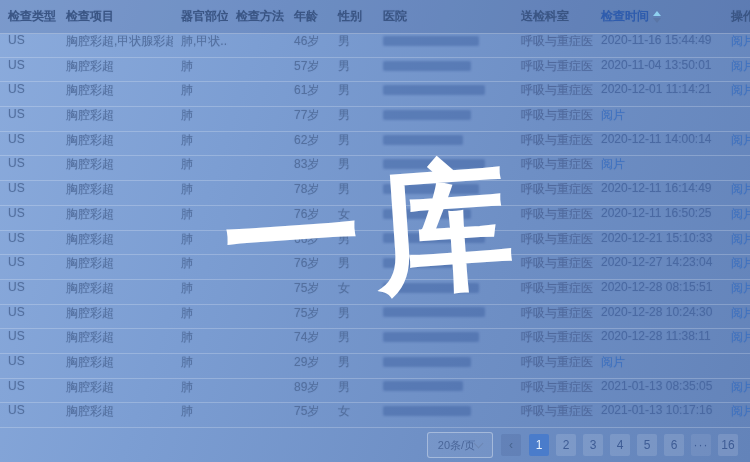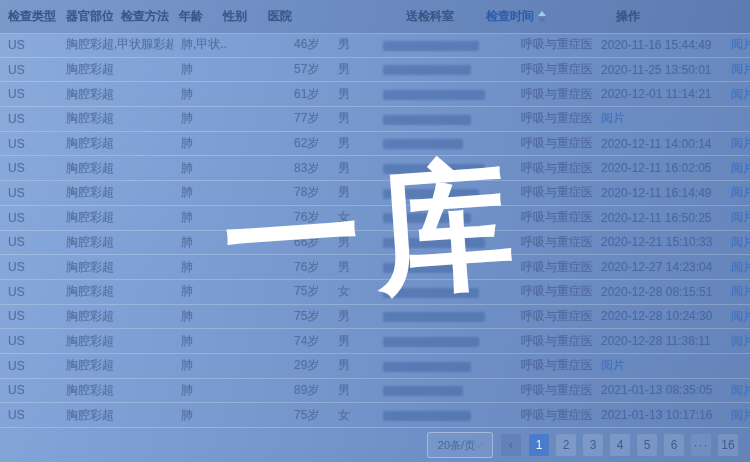--- a/index.html
+++ b/index.html
@@ -23,21 +23,21 @@
   .c5{width:45px}.c6{width:138px}.c7{width:80px}.c8{width:130px}
   .c9{flex:1 1 auto;min-width:0}
   .hcell{font-size:12px;font-weight:bold;color:#3a5584;display:flex;align-items:center;}
   .hcell.sorted{color:var(--sort-col,#2e5cae);}
   .sort{display:inline-flex;flex-direction:column;margin-left:4px;gap:2px;}
   .caret{width:0;height:0;border-left:4px solid transparent;border-right:4px solid transparent;}
   .caret.up{border-bottom:5px solid var(--sort-active,#8fd0ef);}
   .caret.down{border-top:5px solid #5a76a6;}
   .tbody{position:absolute;top:33px;bottom:34px;left:0;right:0;display:flex;flex-direction:column;}
   .row{
-    flex:1;display:flex;align-items:center;font-size:12px;color:#54709f;
+    flex:1;display:flex;font-size:12px;color:#54709f;
     border-bottom:1px solid rgba(255,255,255,0.22);
   }
   .cell-time{color:#4a69a2;}
   .cell-department{color:#50699c;}
   .link{color:var(--link,#3e72c2);cursor:pointer;}
   .redact{
     display:inline-block;width:96px;height:10px;border-radius:2px;
     background:rgba(58,94,158,0.45);filter:blur(1px);vertical-align:middle;
   }
   .row:nth-child(2n) .redact{width:88px;}
@@ -77,20 +77,23 @@
   }
 </style>
 </head>
 <body>
 
 <div class="screen">
   <div class="thead">
       <div class="cell hcell c0">
         <span>检查类型</span>
       </div>
+      <div class="cell hcell c1">
+        <span>检查项目</span>
+      </div>
       <div class="cell hcell c2">
         <span>器官部位</span>
       </div>
       <div class="cell hcell c3">
         <span>检查方法</span>
       </div>
       <div class="cell hcell c4">
         <span>年龄</span>
       </div>
       <div class="cell hcell c5">
@@ -128,21 +131,21 @@
       </div>
       <div class="row">
         <div class="cell c0 cell-type">US</div>
         <div class="cell c1 cell-project">胸腔彩超</div>
         <div class="cell c2 cell-organ">肺</div>
         <div class="cell c3 cell-method"></div>
         <div class="cell c4 cell-age">57岁</div>
         <div class="cell c5 cell-gender">男</div>
         <div class="cell c6 cell-hospital"><span class="redact"></span></div>
         <div class="cell c7 cell-department">呼吸与重症医...</div>
-        <div class="cell c8 cell-time">2020-11-25 13:50:01</div>
+        <div class="cell c8 cell-time">2020-11-04 13:50:01</div>
         <div class="cell c9 cell-action"><span class="link">阅片</span></div>
       </div>
       <div class="row">
         <div class="cell c0 cell-type">US</div>
         <div class="cell c1 cell-project">胸腔彩超</div>
         <div class="cell c2 cell-organ">肺</div>
         <div class="cell c3 cell-method"></div>
         <div class="cell c4 cell-age">61岁</div>
         <div class="cell c5 cell-gender">男</div>
         <div class="cell c6 cell-hospital"><span class="redact"></span></div>
@@ -175,21 +178,20 @@
       </div>
       <div class="row">
         <div class="cell c0 cell-type">US</div>
         <div class="cell c1 cell-project">胸腔彩超</div>
         <div class="cell c2 cell-organ">肺</div>
         <div class="cell c3 cell-method"></div>
         <div class="cell c4 cell-age">83岁</div>
         <div class="cell c5 cell-gender">男</div>
         <div class="cell c6 cell-hospital"><span class="redact"></span></div>
         <div class="cell c7 cell-department">呼吸与重症医...</div>
-        <div class="cell c8 cell-time">2020-12-11 16:02:05</div>
         <div class="cell c9 cell-action"><span class="link">阅片</span></div>
       </div>
       <div class="row">
         <div class="cell c0 cell-type">US</div>
         <div class="cell c1 cell-project">胸腔彩超</div>
         <div class="cell c2 cell-organ">肺</div>
         <div class="cell c3 cell-method"></div>
         <div class="cell c4 cell-age">78岁</div>
         <div class="cell c5 cell-gender">男</div>
         <div class="cell c6 cell-hospital"><span class="redact"></span></div>

